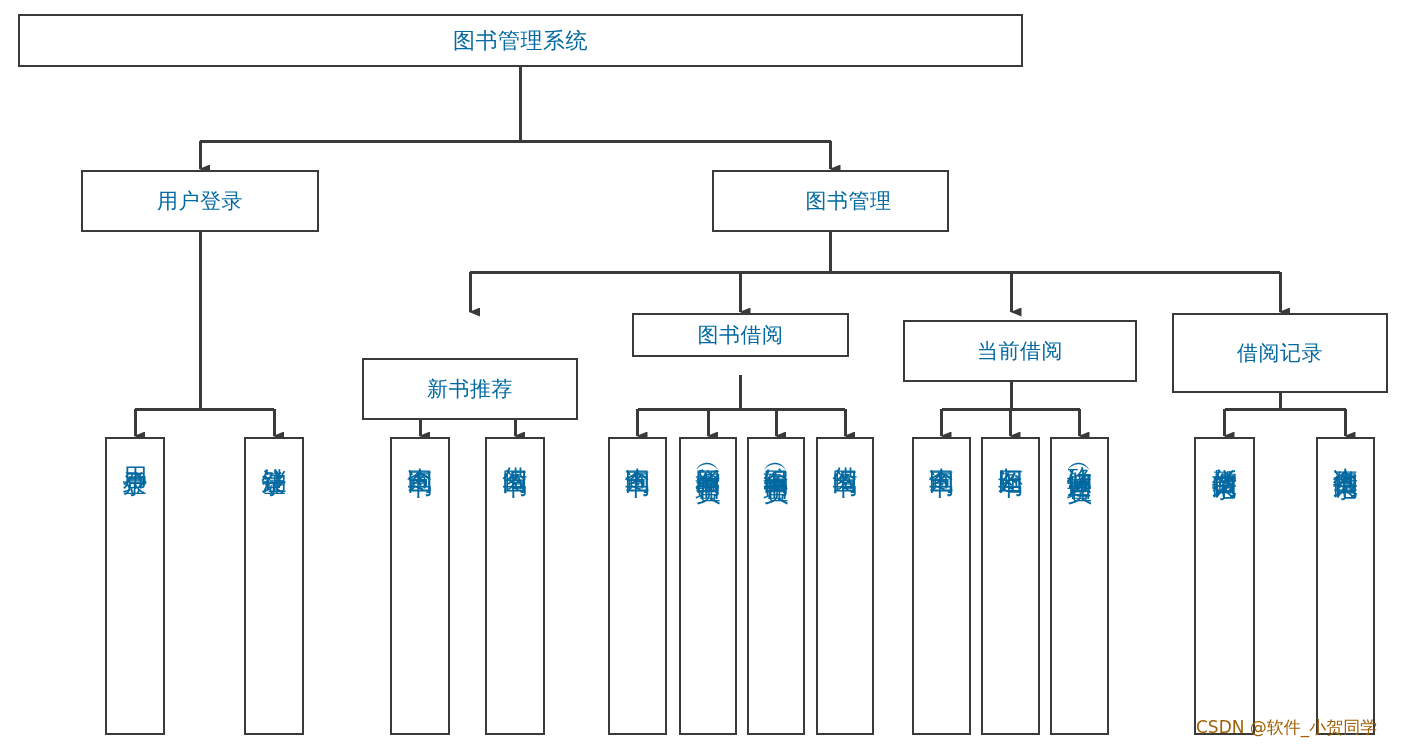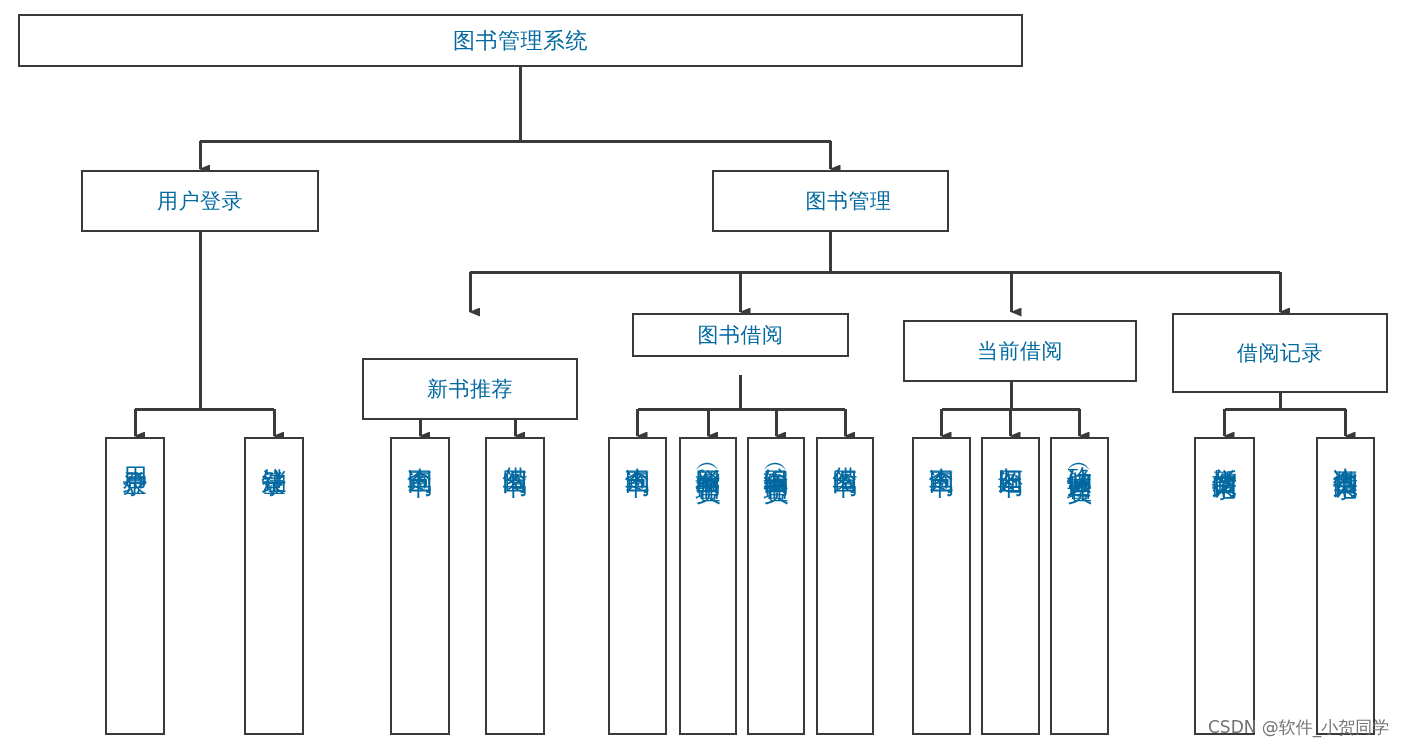--- a/index.html
+++ b/index.html
@@ -60,25 +60,24 @@
   .node.vert .node-label {
     writing-mode: vertical-rl;
     text-orientation: upright;
     font-size: 25px;
     line-height: 1.0;
     letter-spacing: 2px;
     white-space: nowrap;
   }
   .watermark {
     position: absolute;
-    color: #737373;
+    color: #a16207;
     font-size: 17px;
     white-space: nowrap;
     user-select: none;
-    margin-left: 12px;
   }
 </style>
 </head>
 <body>
 
 <div id="diagram-root">
   <svg id="edges-layer" viewBox="0 0 1405 747" xmlns="http://www.w3.org/2000/svg">
     <defs>
       <marker id="arrowhead" markerWidth="9" markerHeight="11" refX="4.5" refY="10" orient="auto" markerUnits="userSpaceOnUse">
         <polygon points="0,0 9,0 4.5,11" fill="#3a3a3a"></polygon>

